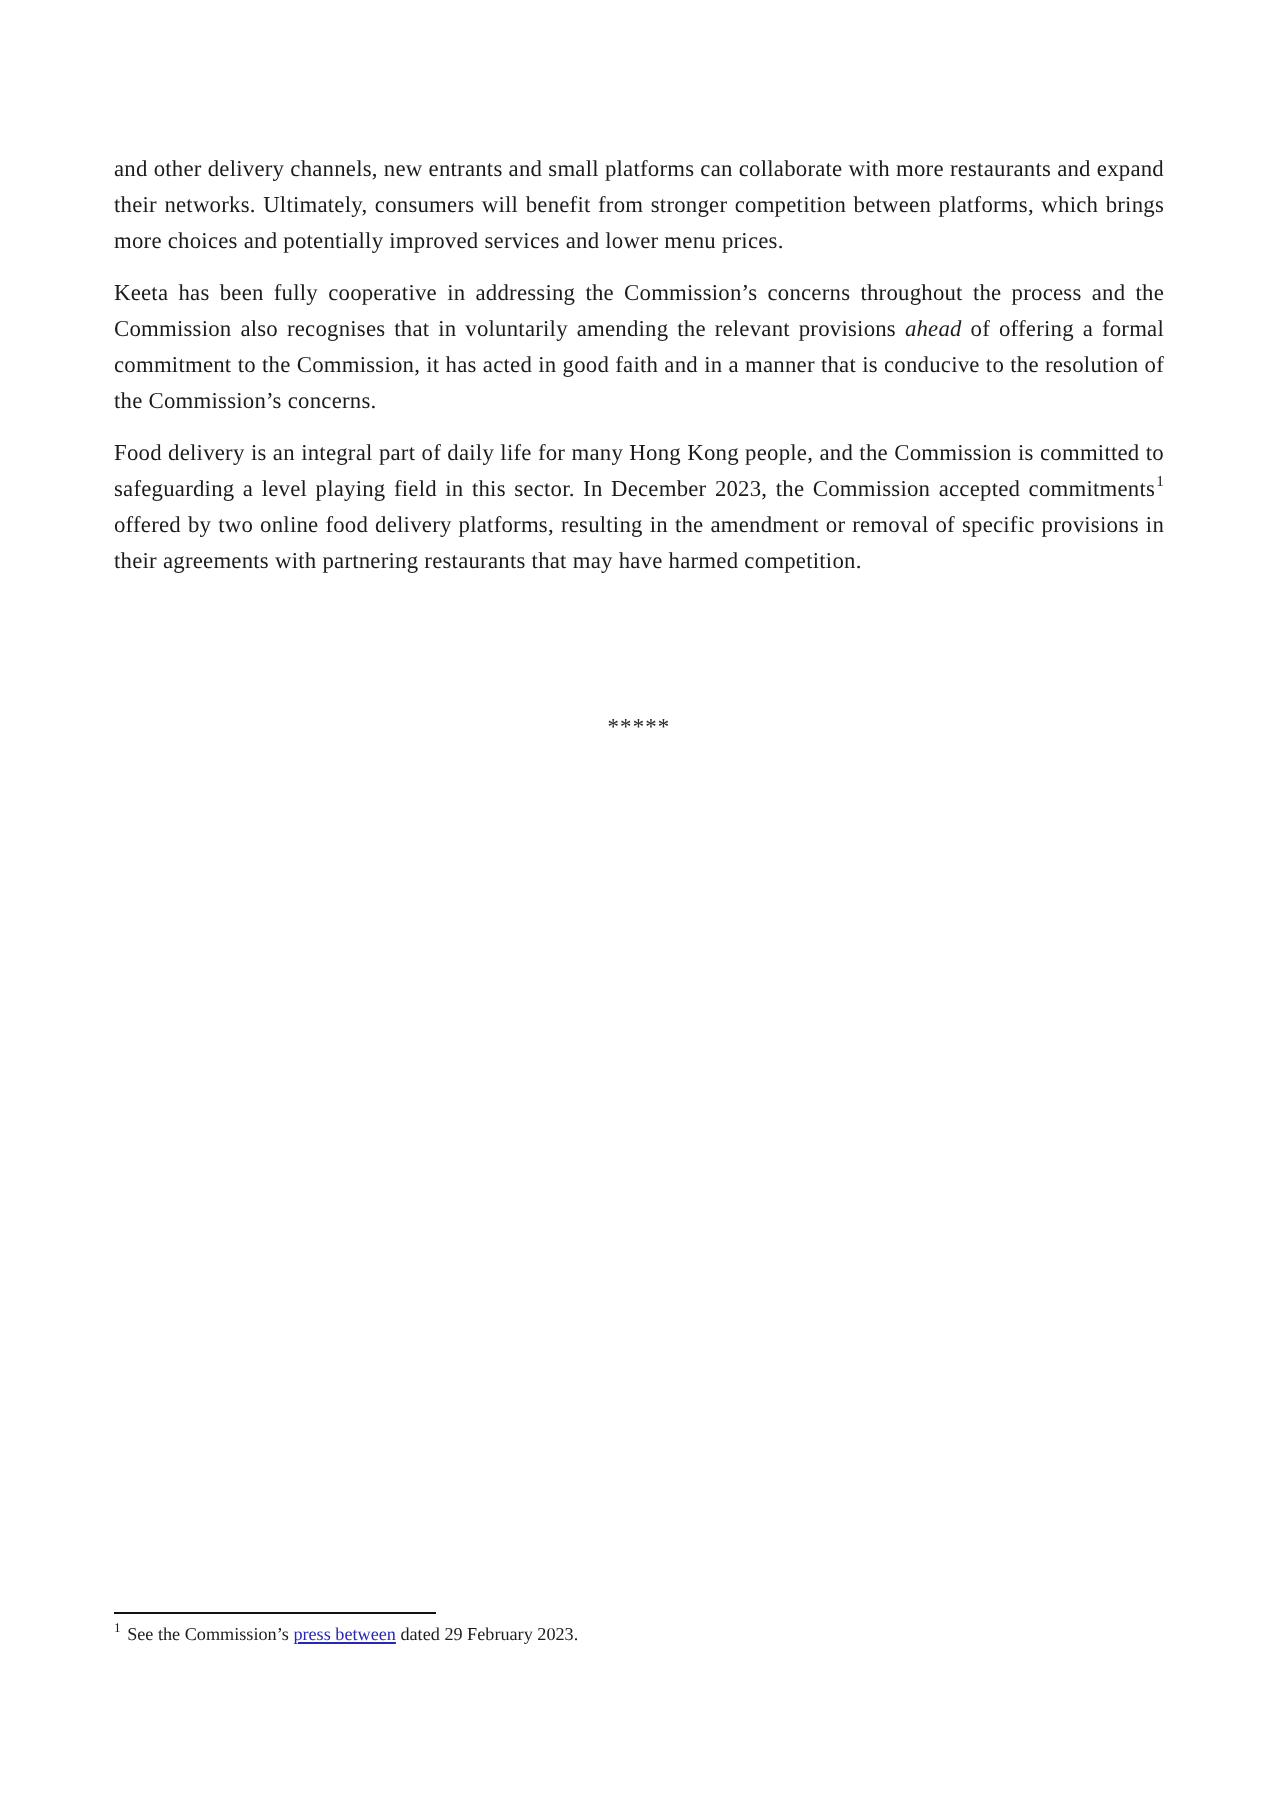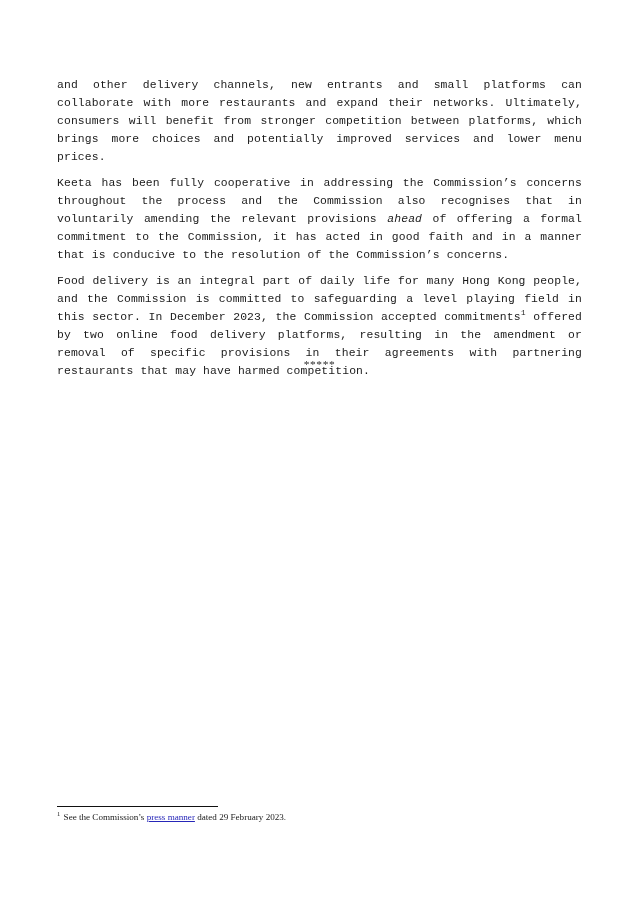--- a/index.html
+++ b/index.html
@@ -38,21 +38,20 @@
 
   p.para {
     margin: 0 0 7.5px 0;
     font-size: 11.4px;
     line-height: 18.1px;
     text-align: justify;
     text-justify: inter-word;
     letter-spacing: 0.01em;
     word-spacing: 0.005em;
     color: #1b1b1b;
-    font-family: Liberation Mono, monospace;
   }
 
   p.para:last-of-type { margin-bottom: 0; }
 
   .it { font-style: italic; }
 
   sup.fn-ref {
     font-size: 7.6px;
     vertical-align: super;
     line-height: 0;
@@ -122,16 +121,16 @@
 
     <p class="para"><span>Food delivery is an integral part of daily life for many Hong Kong people, and the Commission is committed to safeguarding a level playing field in this sector. In December 2023, the Commission accepted commitments</span><sup class="fn-ref">1</sup><span> offered by two online food delivery platforms, resulting in the amendment or removal of specific provisions in their agreements with partnering restaurants that may have harmed competition.</span></p>
 
 
   </div>
 
   <div class="asterisks">*****</div>
 
   <div class="footnote-area">
     <div class="footnote-rule"></div>
-    <div class="footnote"><sup class="fn-num">1</sup><span> See the Commission’s </span><a class="fn-link" href="#">press manner</a><span> dated 29 February 2023.</span></div>
+    <div class="footnote"><sup class="fn-num">1</sup><span> See the Commission’s </span><a class="fn-link" href="#">press between</a><span> dated 29 February 2023.</span></div>
   </div>
 
 </div>
 
 </body></html>

